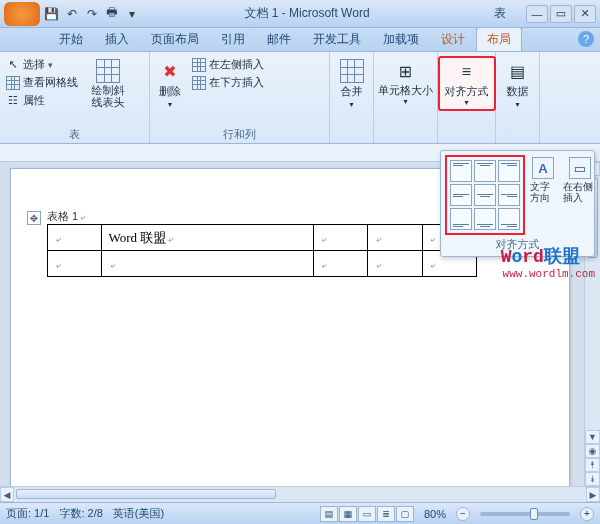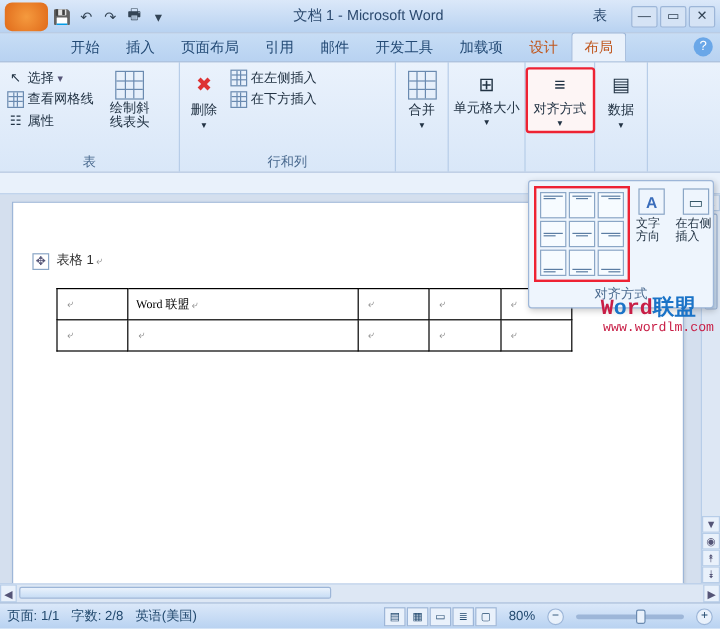--- a/index.html
+++ b/index.html
@@ -168,25 +168,25 @@
     border: 1px solid #9db6d8;
     box-shadow: 1px 1px 3px rgba(0,0,0,.15);
     padding: 40px 30px 20px 36px;
   }
   .tbl-handle {
     position: absolute; top: 42px; left: 16px;
     width: 14px; height: 14px; border: 1px solid #8aa6c6;
     display: flex; align-items: center; justify-content: center;
     font-size: 10px; color: #557;
   }
-  .tbl-title { font-size: 11px; color: #333; margin-bottom: 16px; }
+  .tbl-title { font-size: 11px; color: #333; margin-bottom: 0; }
   table.doc-tbl {
     border-collapse: collapse;
     width: 430px;
-    font-size: 10px;
+    font-size: 13px;
     font-family: "SimSun", serif;
   }
   table.doc-tbl td {
     border: 1px solid #000;
     height: 26px;
     padding: 2px 6px;
     position: relative;
   }
   .cell-mark::after {
     content: "⤶"; font-size: 9px; color: #888; margin-left: 2px;

